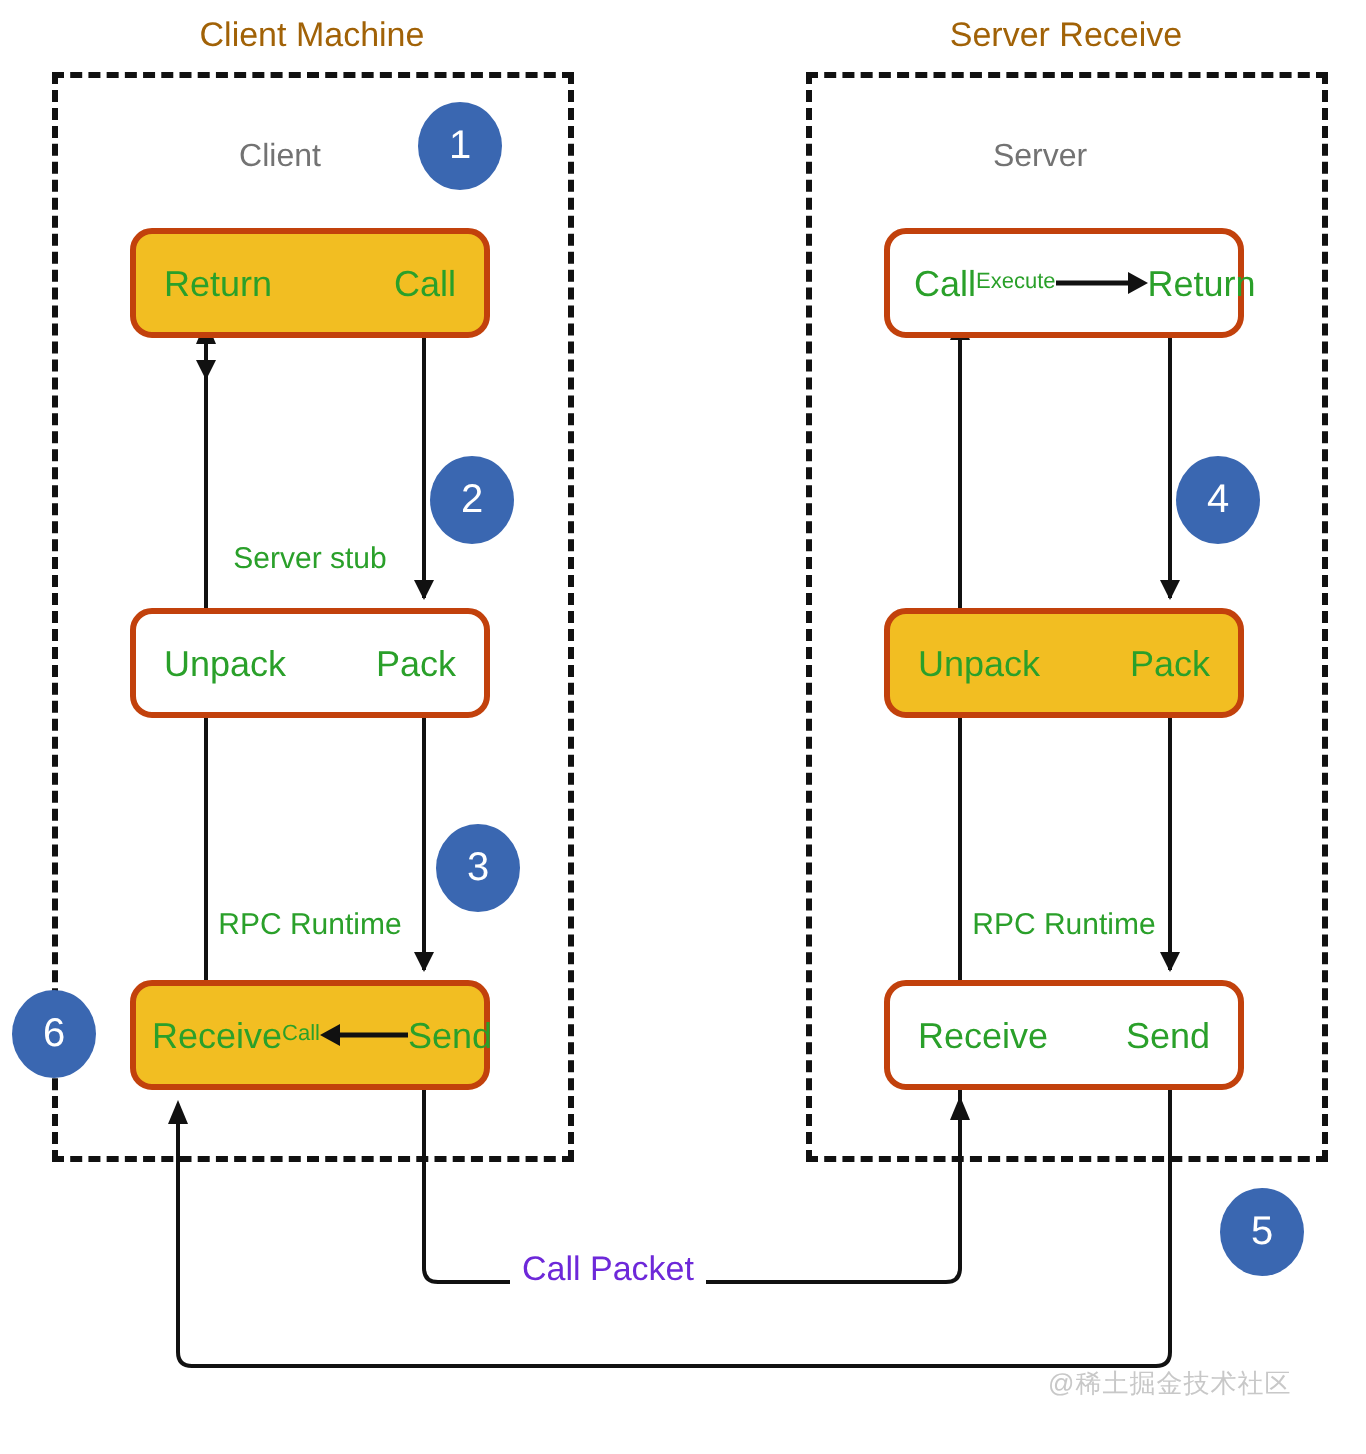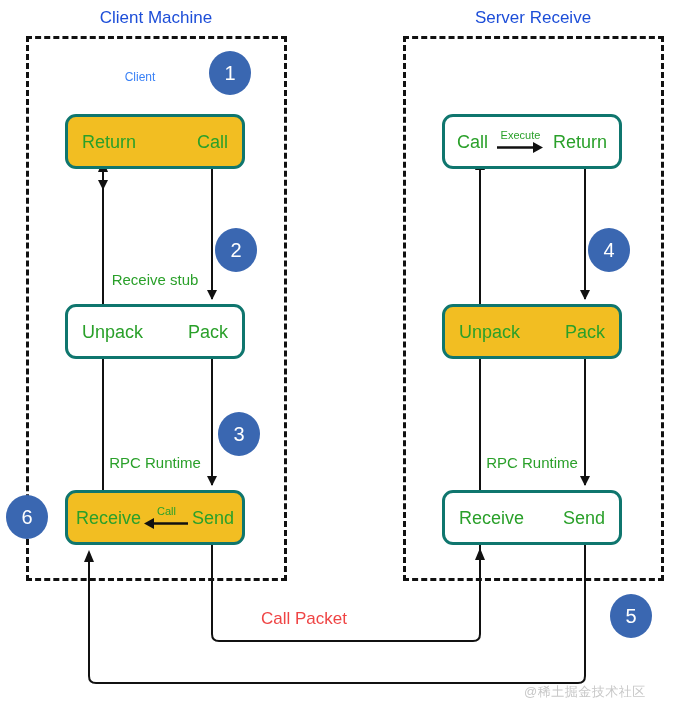--- a/index.html
+++ b/index.html
@@ -24,43 +24,43 @@
     position: absolute;
     left: 0; top: 0;
     width: 683px;
     height: 727px;
     pointer-events: none;
   }
   
   .machine-title {
     position: absolute;
     font-size: 17px;
-    color: #1d4ed8;
+    color: #a16207;
     text-align: center;
     white-space: nowrap;
     font-family: "Liberation Sans", sans-serif;
   }
   #client-machine-title { left: 26px; top: 8px; width: 260px; }
   #server-machine-title { left: 403px; top: 8px; width: 260px; }
 
   
   .machine-box {
     position: absolute;
     border: 3px dashed #111111;
     box-sizing: border-box;
     background: transparent;
   }
   #client-machine-box { left: 26px; top: 36px; width: 261px; height: 545px; }
   #server-machine-box { left: 403px; top: 36px; width: 261px; height: 545px; }
 
   
   .role-label {
     position: absolute;
-    font-size: 12px;
-    color: #3b82f6;
+    font-size: 16px;
+    color: #737373;
     text-align: center;
     white-space: nowrap;
   }
   #client-role-label { left: 60px; top: 70px; width: 160px; }
   #server-role-label { left: 440px; top: 70px; width: 160px; }
 
   
   .layer-label {
     position: absolute;
     font-size: 15px;
@@ -69,41 +69,41 @@
     white-space: nowrap;
   }
   #client-stub-label  { left: 75px;  top: 271px; width: 160px; }
   #server-stub-label  { left: 452px; top: 271px; width: 160px; }
   #client-runtime-label { left: 75px;  top: 454px; width: 160px; }
   #server-runtime-label { left: 452px; top: 454px; width: 160px; }
 
   
   .component-box {
     position: absolute;
-    border: 3px solid #0f766e;
+    border: 3px solid #c2410c;
     border-radius: 11px;
     box-sizing: border-box;
     display: flex;
     align-items: center;
     justify-content: space-between;
     padding: 0 14px;
     z-index: 3;
   }
   .component-box.filled { background: #F2BE22; }
   .component-box.plain  { background: #ffffff; }
   .slot {
     font-size: 18px;
     color: #2aa02a;
     white-space: nowrap;
     line-height: 1;
   }
   .mid-annot {
     position: relative;
     display: flex;
-    flex-direction: column;
+    flex-direction: row;
     align-items: center;
     justify-content: flex-start;
     line-height: 1;
   }
   .mid-annot .annot-text {
     font-size: 11px;
     color: #2aa02a;
     white-space: nowrap;
     margin-bottom: 1px;
   }
@@ -138,26 +138,27 @@
   #step-2 { left: 215px; top: 228px; }
   #step-3 { left: 218px; top: 412px; }
   #step-4 { left: 588px; top: 228px; }
   #step-5 { left: 610px; top: 594px; }
   #step-6 { left: 6px;   top: 495px; }
 
   
   .packet-label {
     position: absolute;
     font-size: 17px;
-    color: #ef4444;
+    color: #6d28d9;
     text-align: center;
     white-space: nowrap;
     z-index: 4;
     background: #ffffff;
     padding: 0 6px;
+    margin-top: 16px;
   }
   #call-packet-label   { left: 255px; top: 609px; }
   #result-packet-label { left: 265px; top: 696px; }
 
   
   #watermark {
     position: absolute;
     left: 524px;
     top: 683px;
     font-size: 13px;
@@ -171,20 +172,21 @@
 
 <div id="canvas">
 
   <div class="machine-title" id="client-machine-title">Client Machine</div>
   <div class="machine-title" id="server-machine-title">Server Receive</div>
 
   <div class="machine-box" id="client-machine-box"></div>
   <div class="machine-box" id="server-machine-box"></div>
 
   <div class="role-label" id="client-role-label">Client</div>
+  <div class="role-label" id="server-role-label">Server</div>
 
   <svg class="svg-layer" viewBox="0 0 683 727">
     <defs>
       <marker id="arrowUp" markerWidth="9" markerHeight="9" refX="4.5" refY="8" orient="auto-start-reverse" markerUnits="userSpaceOnUse">
         <path d="M0,8 L4.5,0 L9,8 Z" fill="#111111"></path>
       </marker>
       <marker id="arrowHead" markerWidth="10" markerHeight="10" refX="9" refY="5" orient="auto" markerUnits="userSpaceOnUse">
         <path d="M0,0 L10,5 L0,10 Z" fill="#111111"></path>
       </marker>
     </defs>
@@ -207,21 +209,21 @@
     <line x1="585" y1="140" x2="585" y2="299" stroke="#111111" stroke-width="2" marker-end="url(#arrowHead)"></line>
     <line x1="585" y1="332" x2="585" y2="485" stroke="#111111" stroke-width="2" marker-end="url(#arrowHead)"></line>
 
     <path d="M212,545 L212,634 Q212,641 219,641 L473,641 Q480,641 480,634 L480,545" fill="none" stroke="#111111" stroke-width="2"></path>
     <polygon points="480,548 475,560 485,560" fill="#111111"></polygon>
 
     <path d="M585,545 L585,676 Q585,683 578,683 L96,683 Q89,683 89,676 L89,560" fill="none" stroke="#111111" stroke-width="2"></path>
     <polygon points="89,550 84,562 94,562" fill="#111111"></polygon>
   </svg>
 
-  <div class="layer-label" id="client-stub-label">Receive stub</div>
+  <div class="layer-label" id="client-stub-label">Server stub</div>
   <div class="layer-label" id="client-runtime-label">RPC Runtime</div>
   <div class="layer-label" id="server-runtime-label">RPC Runtime</div>
 
   <div class="component-box filled" id="client-call-box">
     <span class="slot">Return</span>
     <span class="slot">Call</span>
   </div>
 
   <div class="component-box plain" id="server-execute-box">
     <span class="slot">Call</span>

